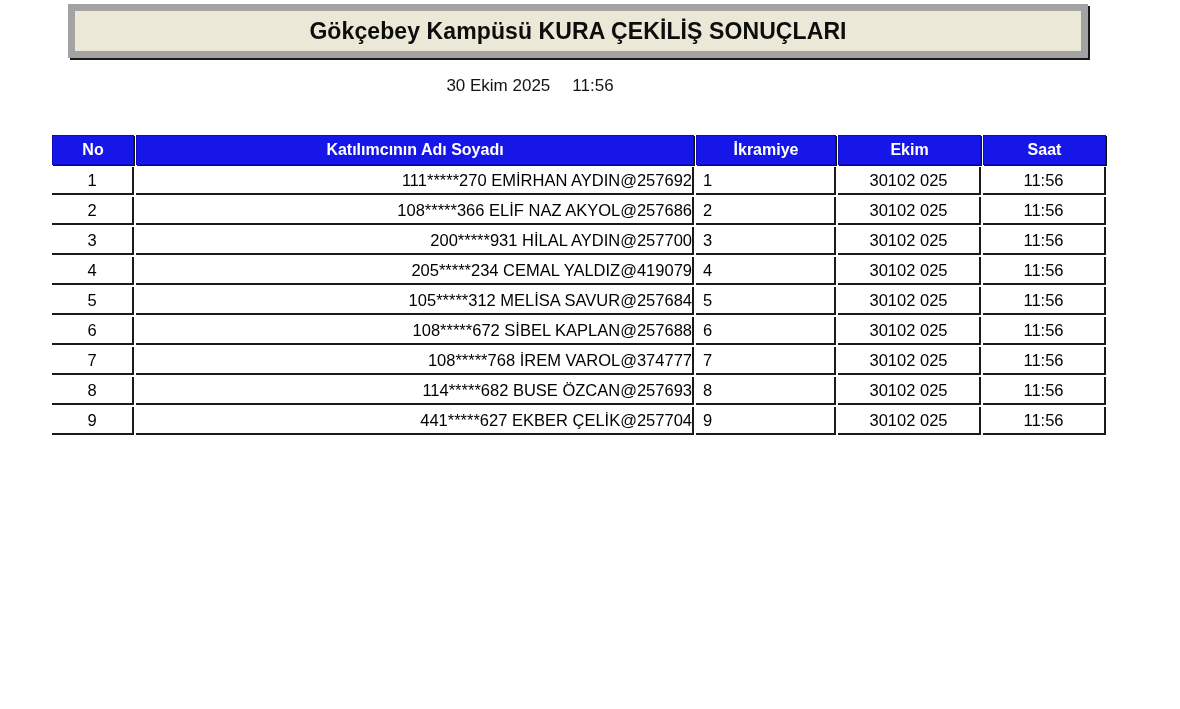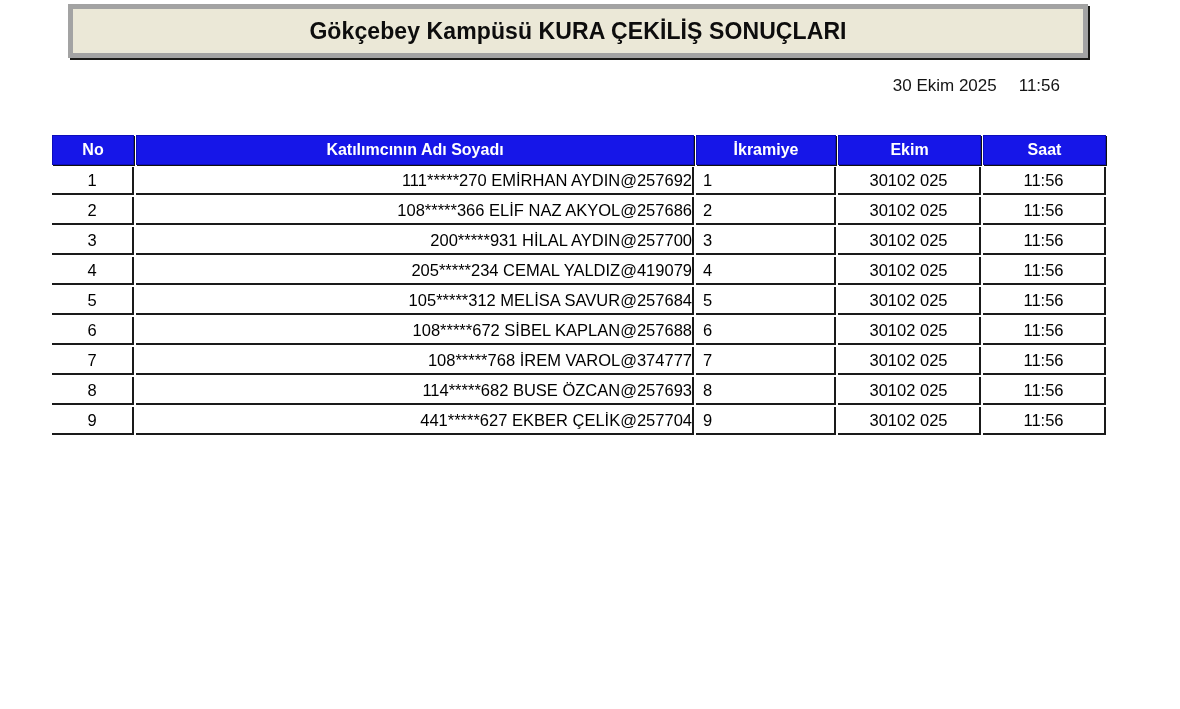--- a/index.html
+++ b/index.html
@@ -18,42 +18,42 @@
   }
 
   
   .title-banner {
     position: absolute;
     left: 68px;
     top: 4px;
     width: 1020px;
     height: 54px;
     background: #ebe8d7;
-    border: 5px solid #a3a3a3;
+    border: 7px solid #a3a3a3;
     box-shadow: 2px 2px 0 0 #1a1a17;
     box-sizing: border-box;
     display: flex;
     align-items: center;
     justify-content: center;
   }
   .title-text {
     font-size: 23px;
     font-weight: bold;
     letter-spacing: 0.1px;
     color: #0d0d0d;
     white-space: nowrap;
   }
 
   
   .datetime-line {
     position: absolute;
     left: 0;
     top: 76px;
     width: 1060px;
-    text-align: right;
+    text-align: center;
     font-size: 17px;
     color: #141414;
     white-space: nowrap;
   }
   .datetime-line .dt-date { margin-right: 22px; }
 
   
   .results-table {
     position: absolute;
     left: 50px;

